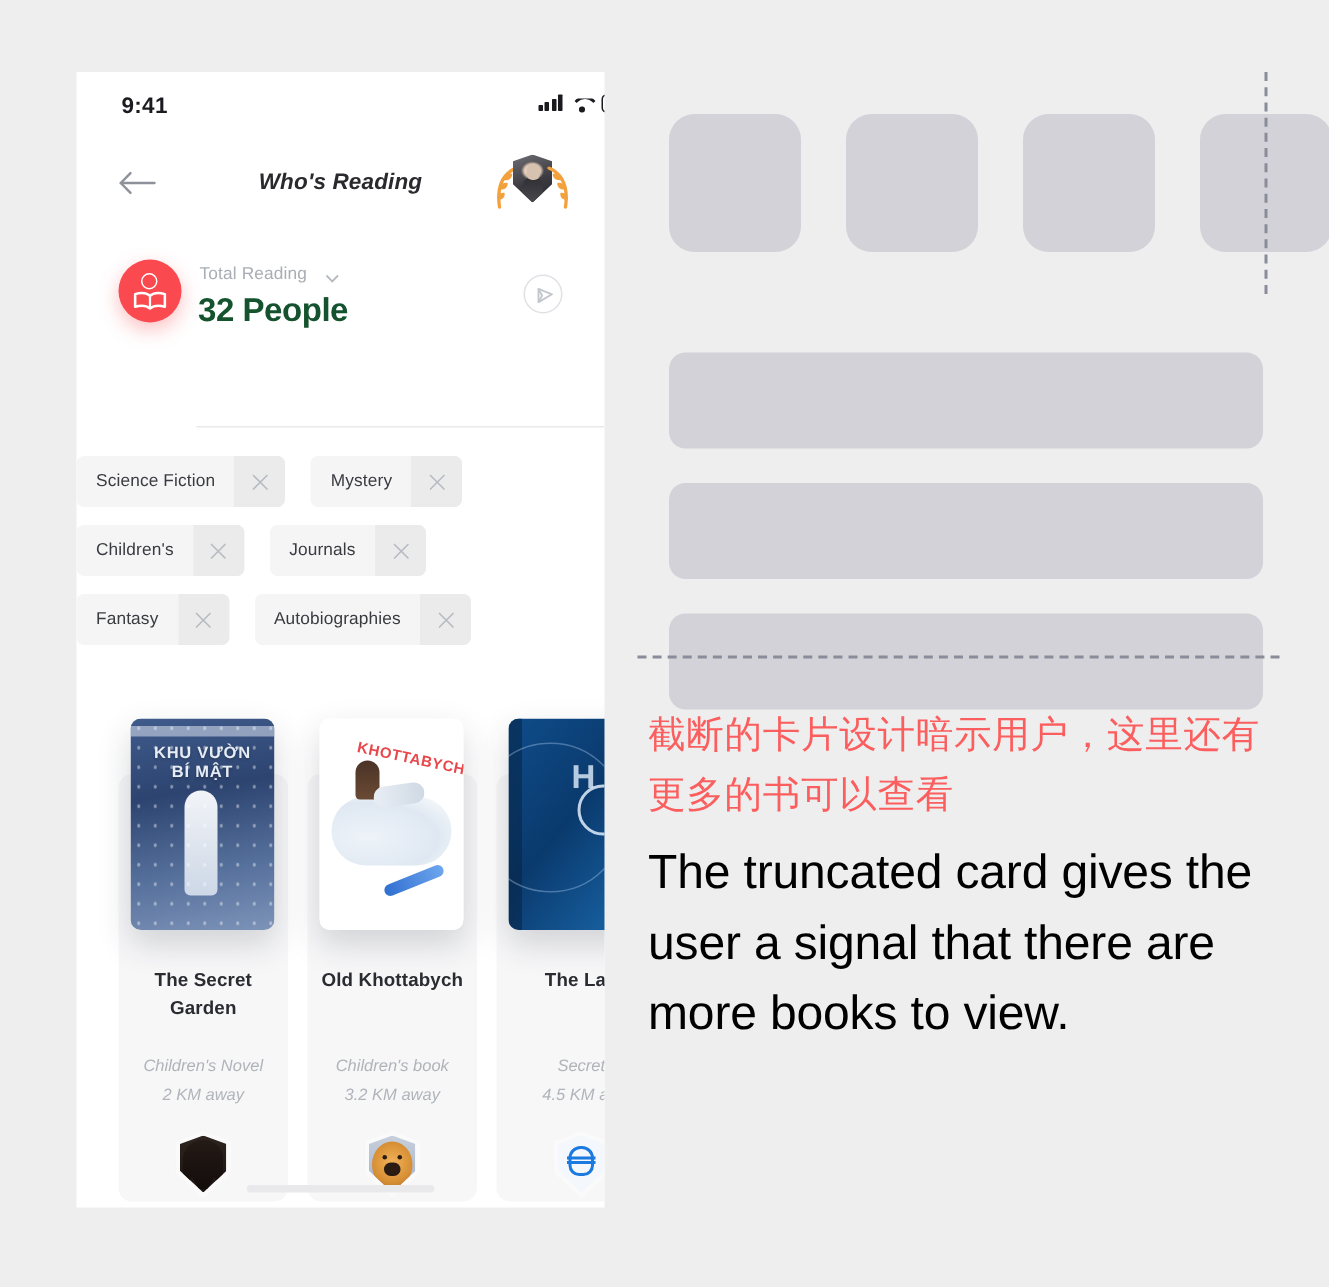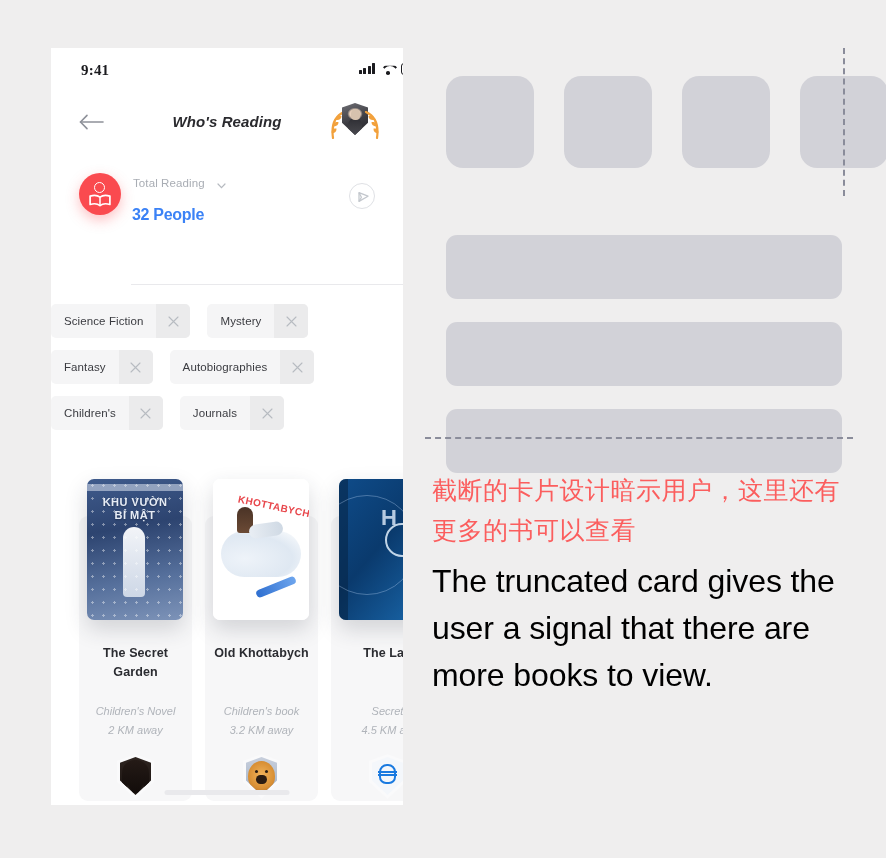--- a/index.html
+++ b/index.html
@@ -13,21 +13,21 @@
 
   
   .phone {
     position: absolute; left: 51px; top: 48px;
     width: 352px; height: 757px;
     background: #ffffff;
     overflow: hidden;
   }
 
   
-  .statusbar { position: absolute; left: 0; top: 0; width: 395px; height: 44px; font-family: Liberation Serif, serif; }
+  .statusbar { position: absolute; left: 0; top: 0; width: 395px; height: 44px; }
   .status-time {
     position: absolute; left: 30px; top: 14px;
     font-size: 15px; font-weight: 700; color: #1b1b1f; letter-spacing: .2px;
   }
   .status-icons { position: absolute; right: 22px; top: 15px; display: flex; align-items: center; gap: 6px; }
   .sig { display: flex; align-items: flex-end; gap: 1.5px; height: 11px; }
   .sig i { display: block; width: 3px; background: #1b1b1f; border-radius: .5px; }
   .sig i:nth-child(1) { height: 4px; }
   .sig i:nth-child(2) { height: 6px; }
   .sig i:nth-child(3) { height: 8.5px; }
@@ -85,22 +85,22 @@
     box-shadow: 0 5px 13px rgba(250,74,79,.34);
   }
   .badge-circle .head { position: absolute; left: 15px; top: 9px; width: 11px; height: 11px; border: 1.7px solid #fff; border-radius: 50%; }
   .badge-circle .bk { position: absolute; left: 8px; top: 21px; width: 26px; height: 13px; }
   .tr-label {
     position: absolute; left: 82px; top: 21px;
     font-size: 11.5px; color: #a9adb4; letter-spacing: .1px;
   }
   .tr-caret { position: absolute; left: 166px; top: 27px; width: 9px; height: 6px; }
   .tr-value {
-    position: absolute; left: 81px; top: 50px;
-    font-size: 16px; font-weight: 700; color: #3b82f6; letter-spacing: -.3px;
+    position: absolute; left: 81px; top: 38px;
+    font-size: 22px; font-weight: 700; color: #14532d; letter-spacing: -.3px;
   }
   .send-btn {
     position: absolute; right: 28px; top: 27px; width: 26px; height: 26px;
     border: 1.3px solid #dfe1e5; border-radius: 50%; cursor: pointer;
   }
   .divider { position: absolute; left: 80px; top: 236px; width: 272px; height: 1px; background: #e9e9ec; }
 
   
   .chips { position: absolute; left: 0; top: 250px; width: 352px; }
   .chip-row { display: flex; align-items: center; height: 46px; }
@@ -304,47 +304,47 @@
           <span class="chip-label">Mystery</span>
           <span class="chip-x">
             <svg width="11" height="11" viewBox="0 0 11 11">
                 <path d="M1 1 L10 10 M10 1 L1 10" stroke="#b7bbc1" stroke-width="1.1" stroke-linecap="round"></path>
               </svg>
           </span>
         </div>
       </div>
       <div class="chip-row">
         <div class="chip">
+          <span class="chip-label">Children's</span>
+          <span class="chip-x">
+            <svg width="11" height="11" viewBox="0 0 11 11">
+                <path d="M1 1 L10 10 M10 1 L1 10" stroke="#b7bbc1" stroke-width="1.1" stroke-linecap="round"></path>
+              </svg>
+          </span>
+        </div>
+        <div class="chip">
+          <span class="chip-label">Journals</span>
+          <span class="chip-x">
+            <svg width="11" height="11" viewBox="0 0 11 11">
+                <path d="M1 1 L10 10 M10 1 L1 10" stroke="#b7bbc1" stroke-width="1.1" stroke-linecap="round"></path>
+              </svg>
+          </span>
+        </div>
+      </div>
+      <div class="chip-row">
+        <div class="chip">
           <span class="chip-label">Fantasy</span>
           <span class="chip-x">
             <svg width="11" height="11" viewBox="0 0 11 11">
                 <path d="M1 1 L10 10 M10 1 L1 10" stroke="#b7bbc1" stroke-width="1.1" stroke-linecap="round"></path>
               </svg>
           </span>
         </div>
         <div class="chip">
           <span class="chip-label">Autobiographies</span>
-          <span class="chip-x">
-            <svg width="11" height="11" viewBox="0 0 11 11">
-                <path d="M1 1 L10 10 M10 1 L1 10" stroke="#b7bbc1" stroke-width="1.1" stroke-linecap="round"></path>
-              </svg>
-          </span>
-        </div>
-      </div>
-      <div class="chip-row">
-        <div class="chip">
-          <span class="chip-label">Children's</span>
-          <span class="chip-x">
-            <svg width="11" height="11" viewBox="0 0 11 11">
-                <path d="M1 1 L10 10 M10 1 L1 10" stroke="#b7bbc1" stroke-width="1.1" stroke-linecap="round"></path>
-              </svg>
-          </span>
-        </div>
-        <div class="chip">
-          <span class="chip-label">Journals</span>
           <span class="chip-x">
             <svg width="11" height="11" viewBox="0 0 11 11">
                 <path d="M1 1 L10 10 M10 1 L1 10" stroke="#b7bbc1" stroke-width="1.1" stroke-linecap="round"></path>
               </svg>
           </span>
         </div>
       </div>
     </div>
 
     <div class="cards">

